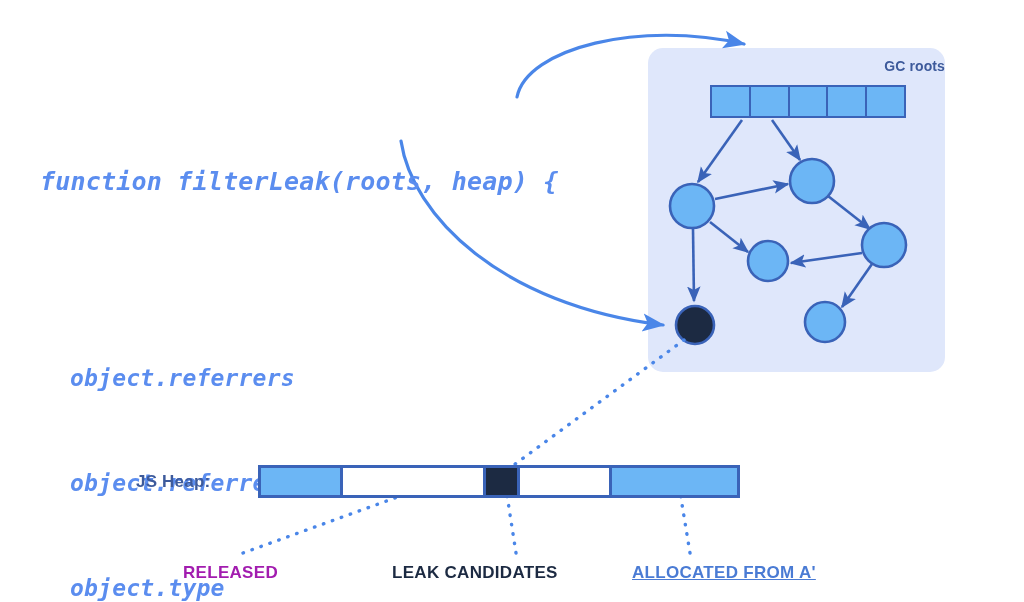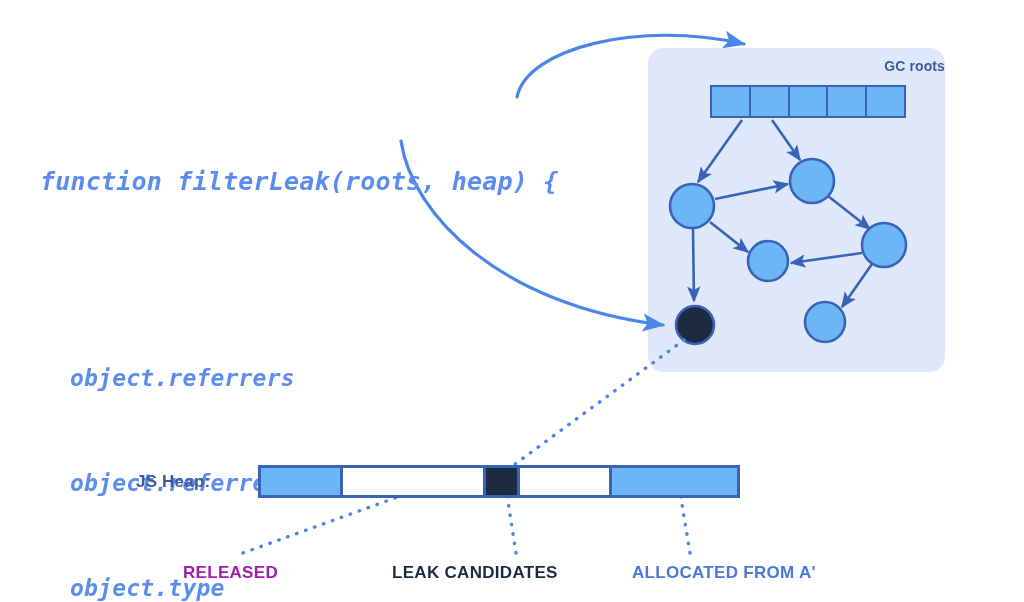--- a/index.html
+++ b/index.html
@@ -80,21 +80,21 @@
   
   .legend-label{
     position:absolute;
     font-size:17px;
     font-weight:bold;
     letter-spacing:0.3px;
     white-space:nowrap;
   }
   #lbl-released{left:183px; top:563px; color:#a21caf;}
   #lbl-leak{left:375px; top:563px; color:#1C2A42;margin-left:17px;}
-  #lbl-allocated{left:632px; top:563px; color:#4A7BD4;}
+  #lbl-allocated{left:632px; top:563px; color:#4A7BD4;text-decoration:underline;}
 </style>
 </head>
 <body>
 
 <div id="stage">
 
   <svg id="scene" viewBox="0 0 1024 602">
     <defs>
       <marker id="ah-blue" markerWidth="9" markerHeight="9" refX="6.4" refY="3.1" orient="auto" markerUnits="strokeWidth">
         <path d="M0,0.3 L7,3.1 L0,5.9 L1.6,3.1 Z" fill="#4A86E8"></path>

